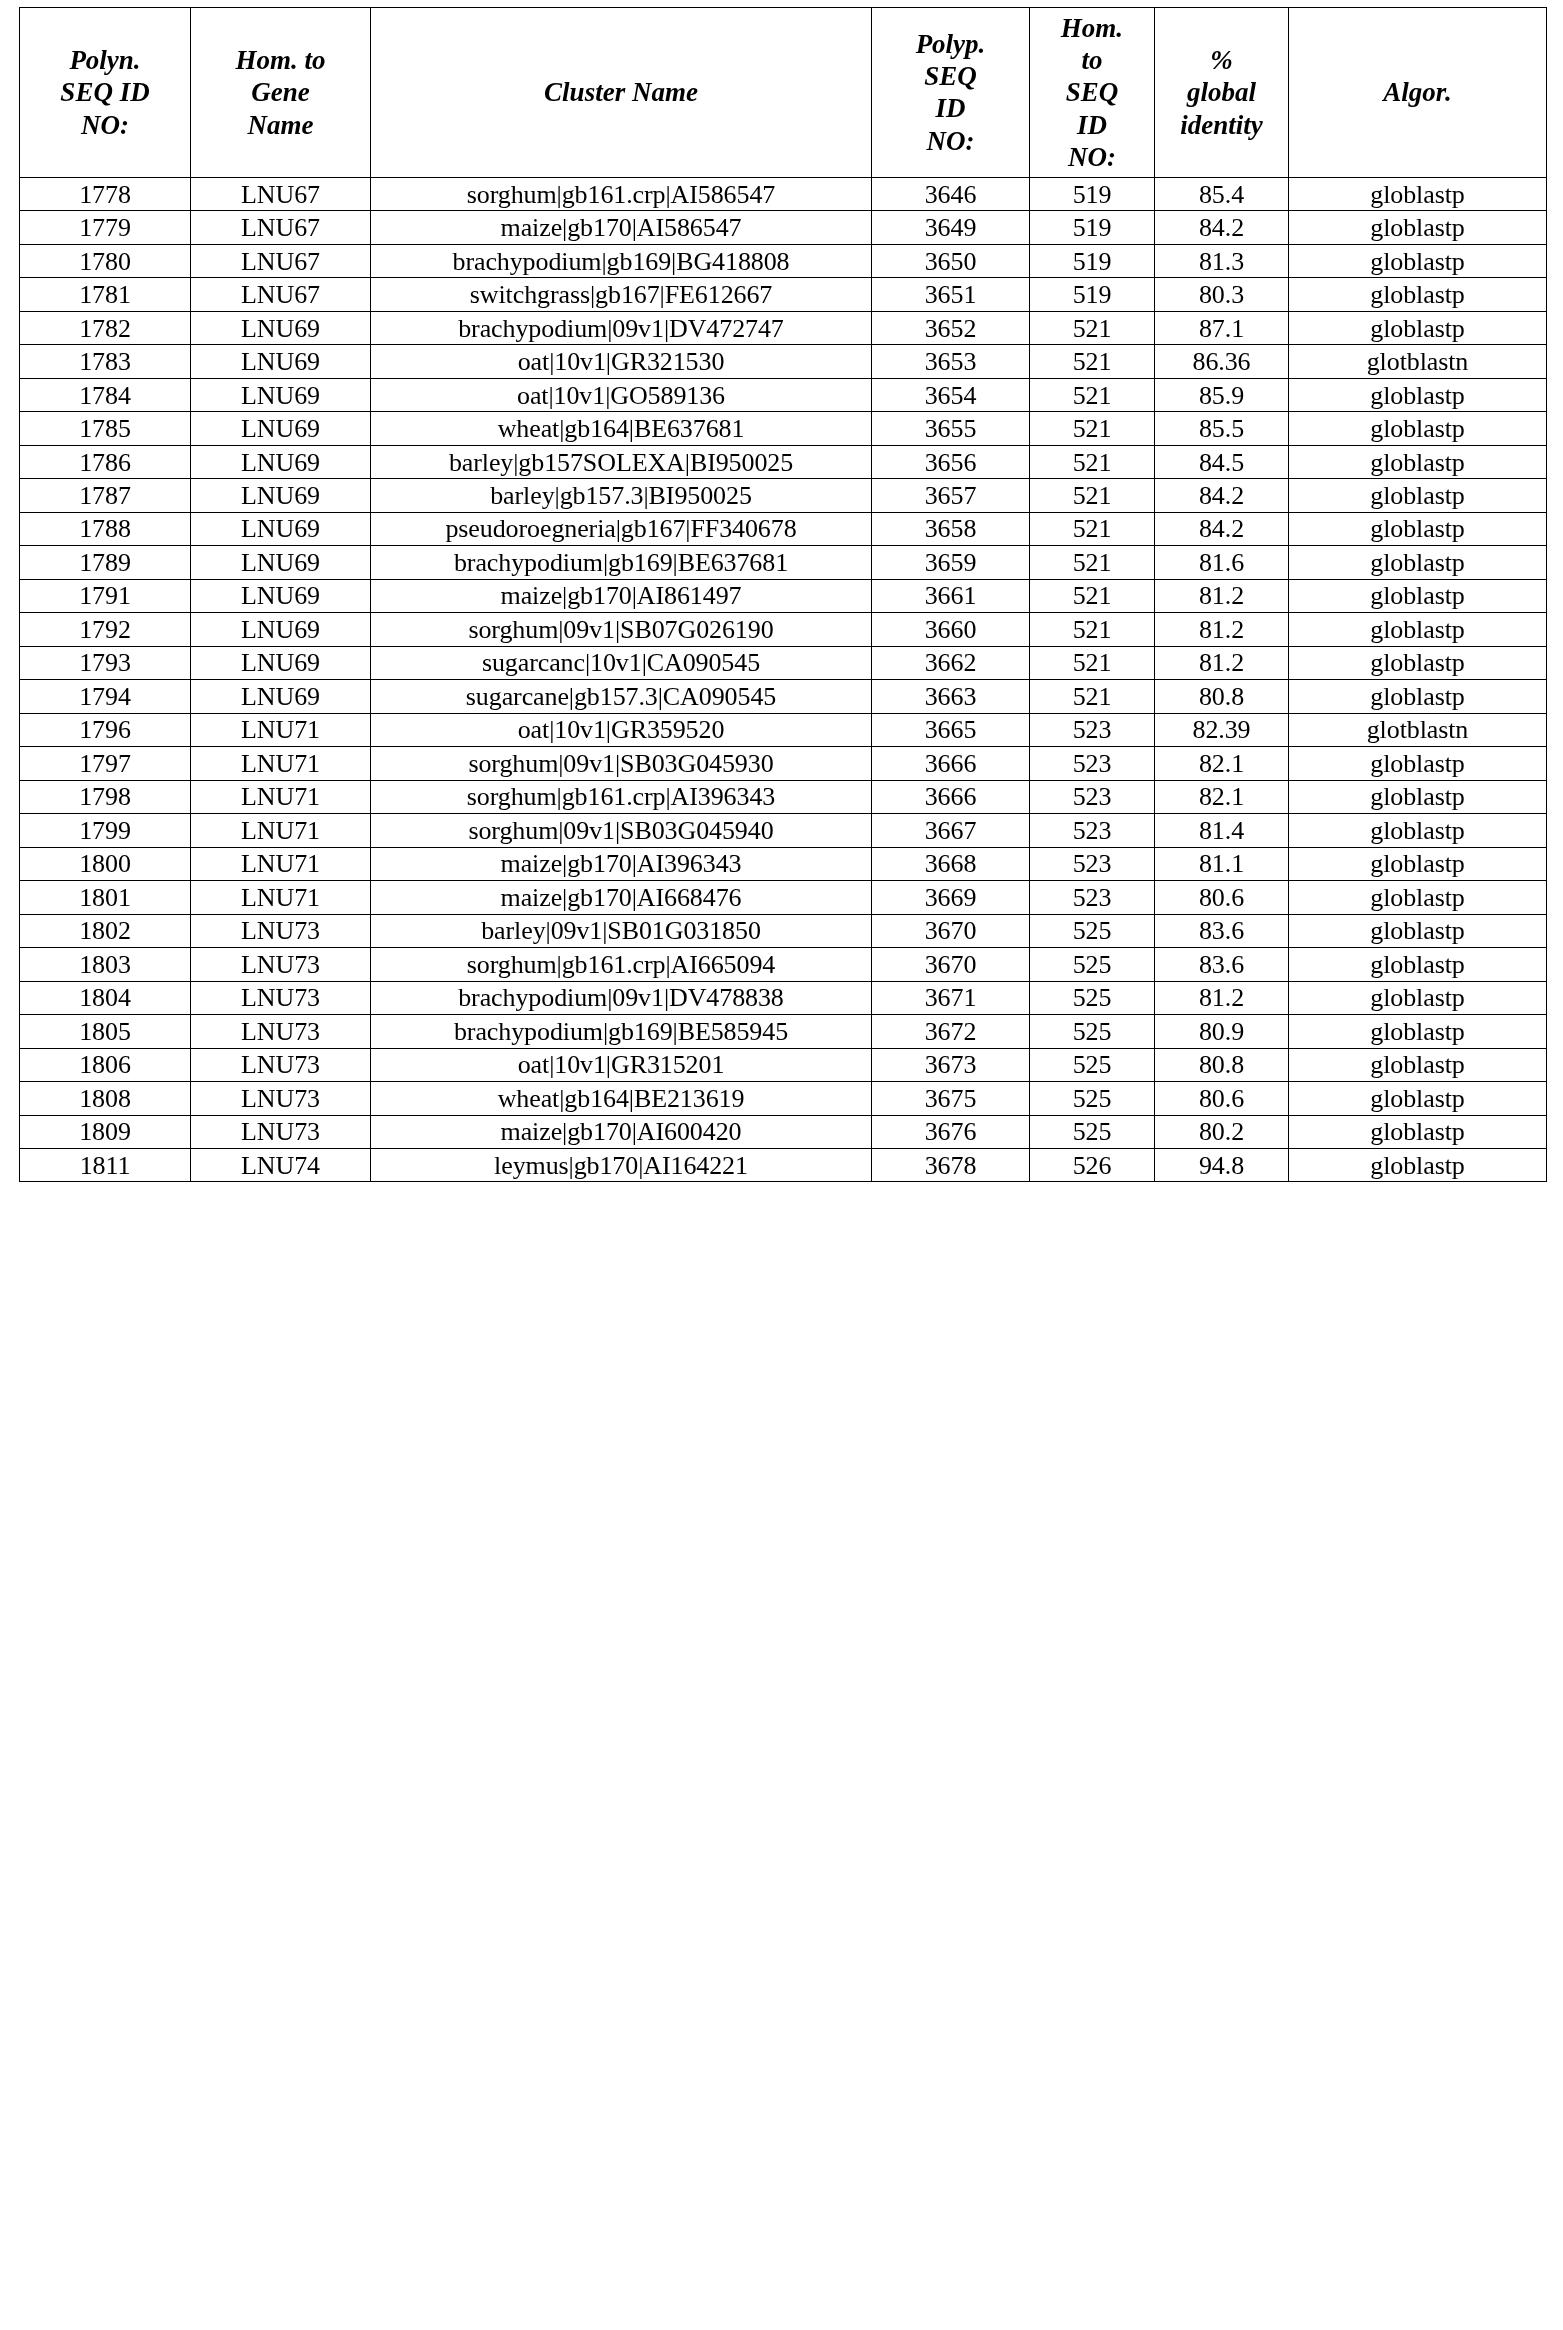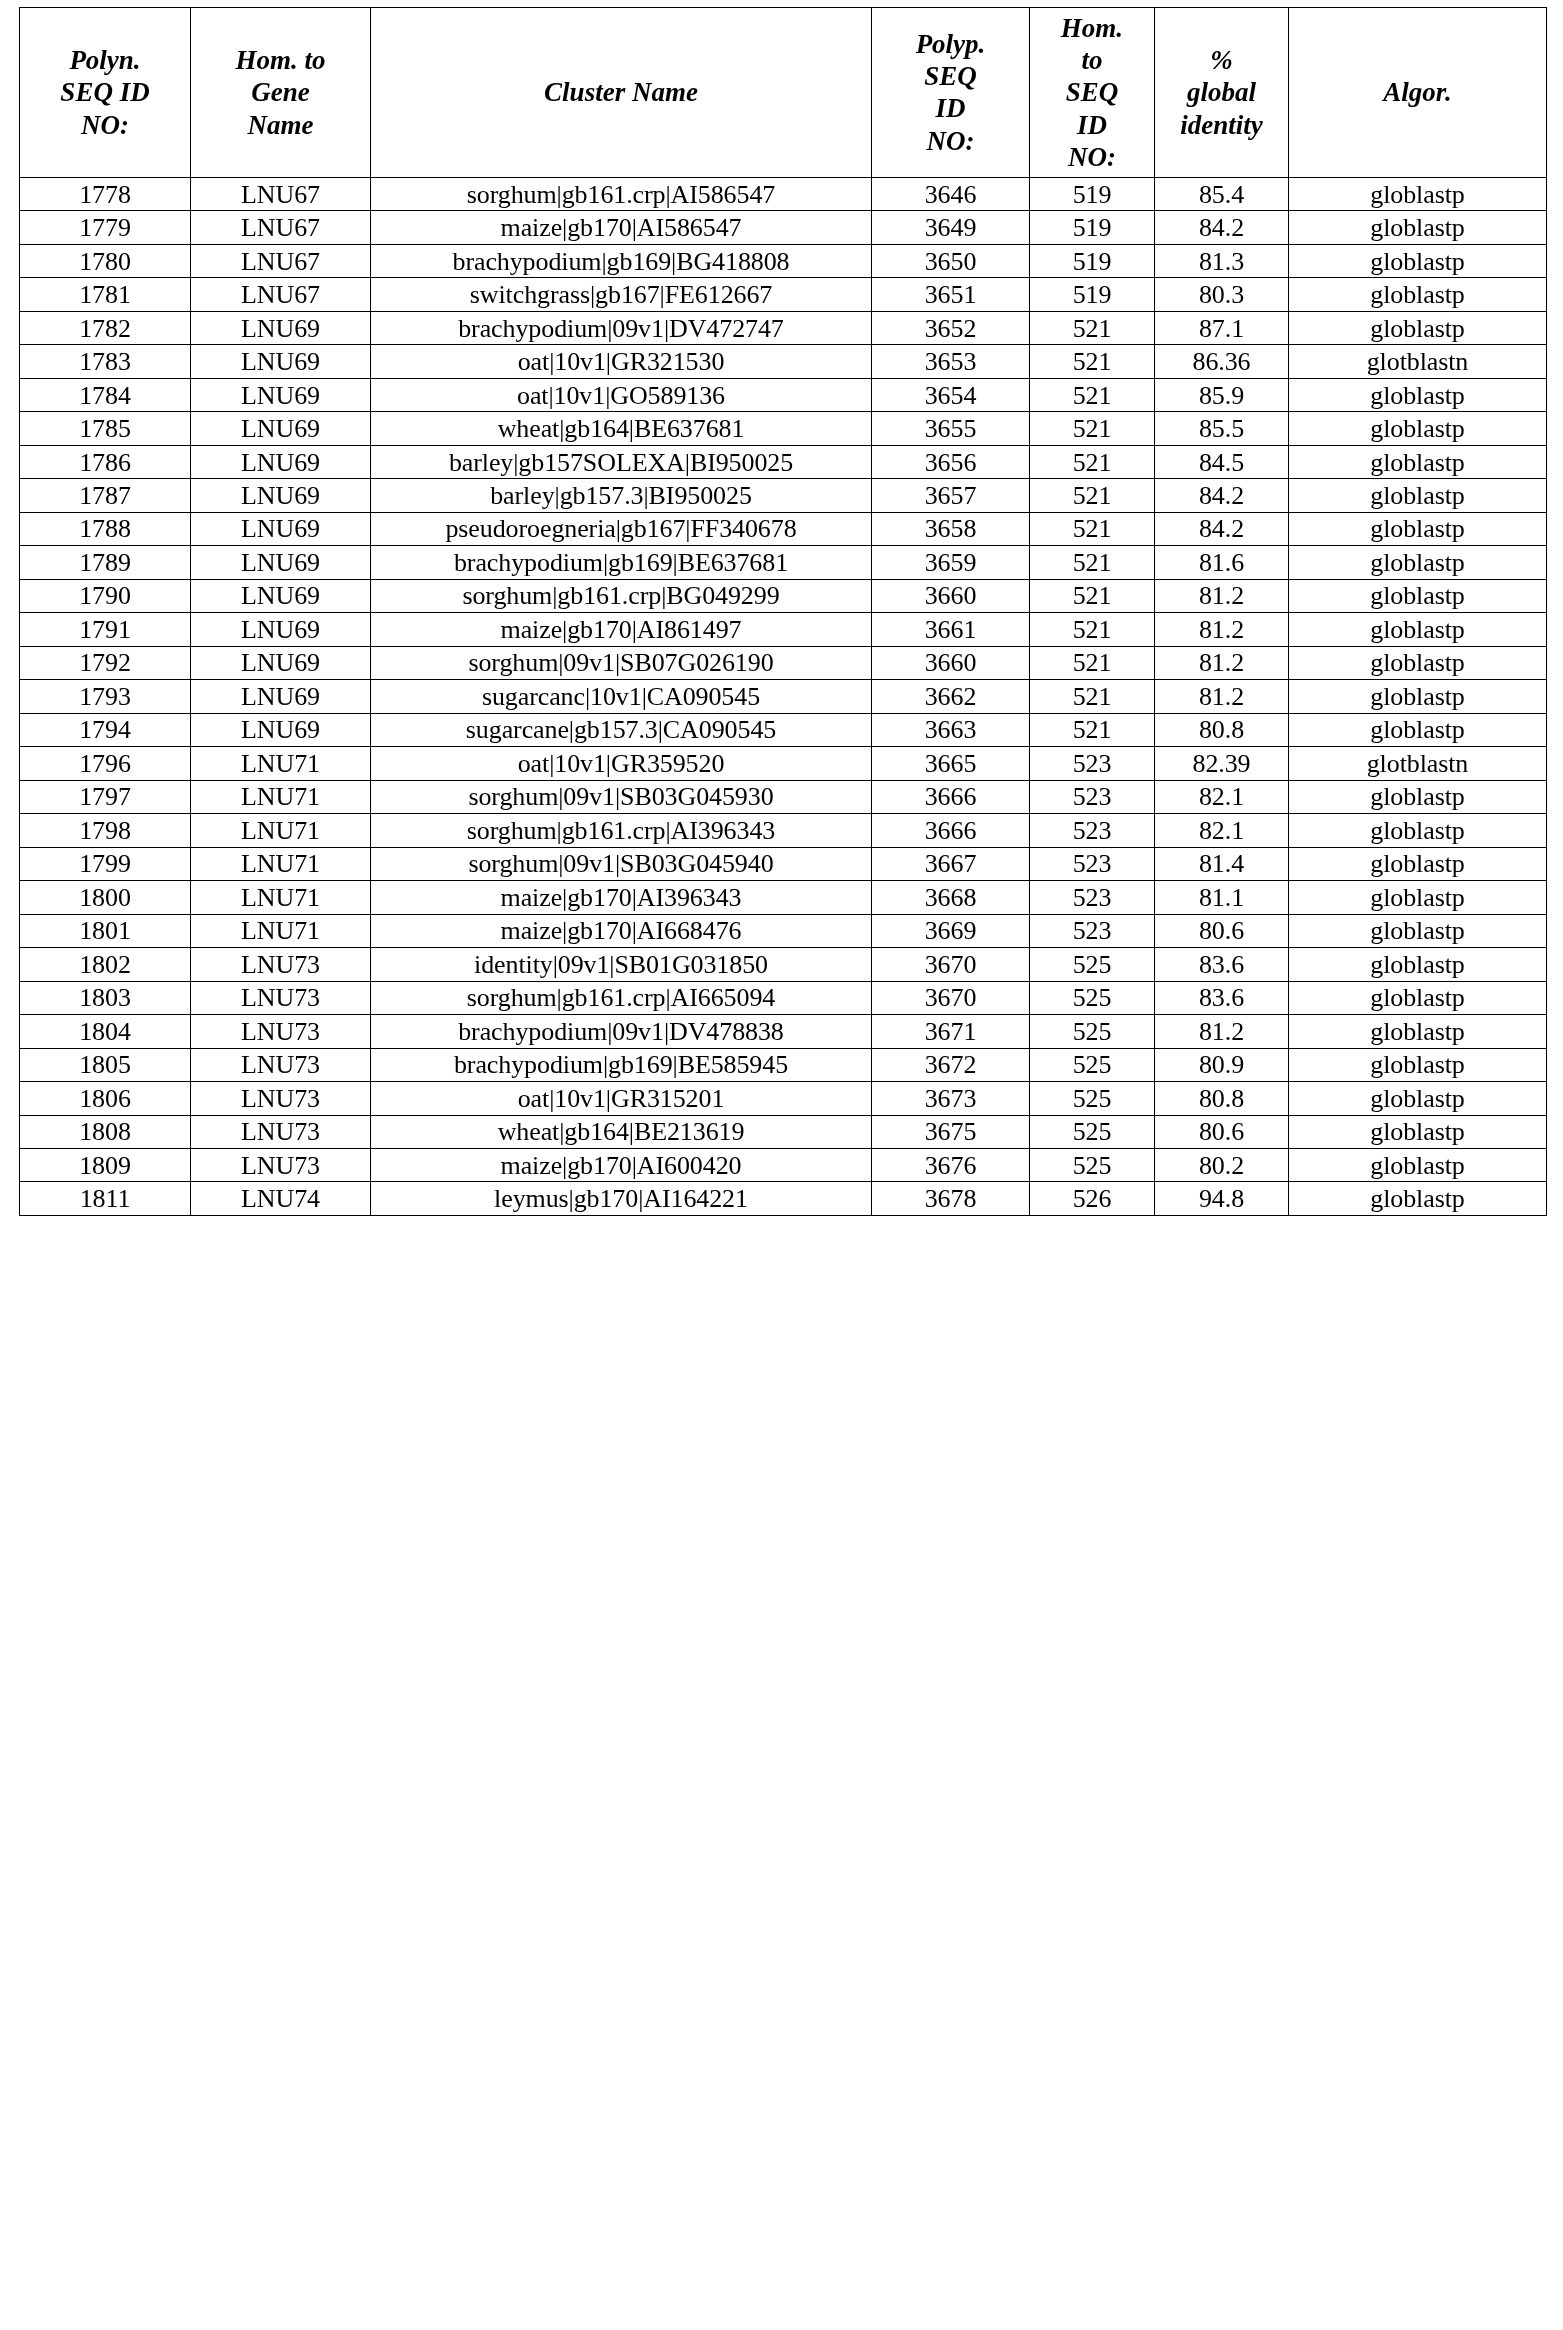--- a/index.html
+++ b/index.html
@@ -225,29 +225,20 @@
         <tr>
           <td>1789</td>
           <td>LNU69</td>
           <td class="cell-cluster">brachypodium|gb169|BE637681</td>
           <td>3659</td>
           <td>521</td>
           <td>81.6</td>
           <td class="cell-algor">globlastp</td>
         </tr>
         <tr>
-          <td>1790</td>
-          <td>LNU69</td>
-          <td class="cell-cluster">sorghum|gb161.crp|BG049299</td>
-          <td>3660</td>
-          <td>521</td>
-          <td>81.2</td>
-          <td class="cell-algor">globlastp</td>
-        </tr>
-        <tr>
           <td>1791</td>
           <td>LNU69</td>
           <td class="cell-cluster">maize|gb170|AI861497</td>
           <td>3661</td>
           <td>521</td>
           <td>81.2</td>
           <td class="cell-algor">globlastp</td>
         </tr>
         <tr>
           <td>1792</td>
@@ -326,21 +317,21 @@
           <td>LNU71</td>
           <td class="cell-cluster">maize|gb170|AI668476</td>
           <td>3669</td>
           <td>523</td>
           <td>80.6</td>
           <td class="cell-algor">globlastp</td>
         </tr>
         <tr>
           <td>1802</td>
           <td>LNU73</td>
-          <td class="cell-cluster">identity|09v1|SB01G031850</td>
+          <td class="cell-cluster">barley|09v1|SB01G031850</td>
           <td>3670</td>
           <td>525</td>
           <td>83.6</td>
           <td class="cell-algor">globlastp</td>
         </tr>
         <tr>
           <td>1803</td>
           <td>LNU73</td>
           <td class="cell-cluster">sorghum|gb161.crp|AI665094</td>
           <td>3670</td>

